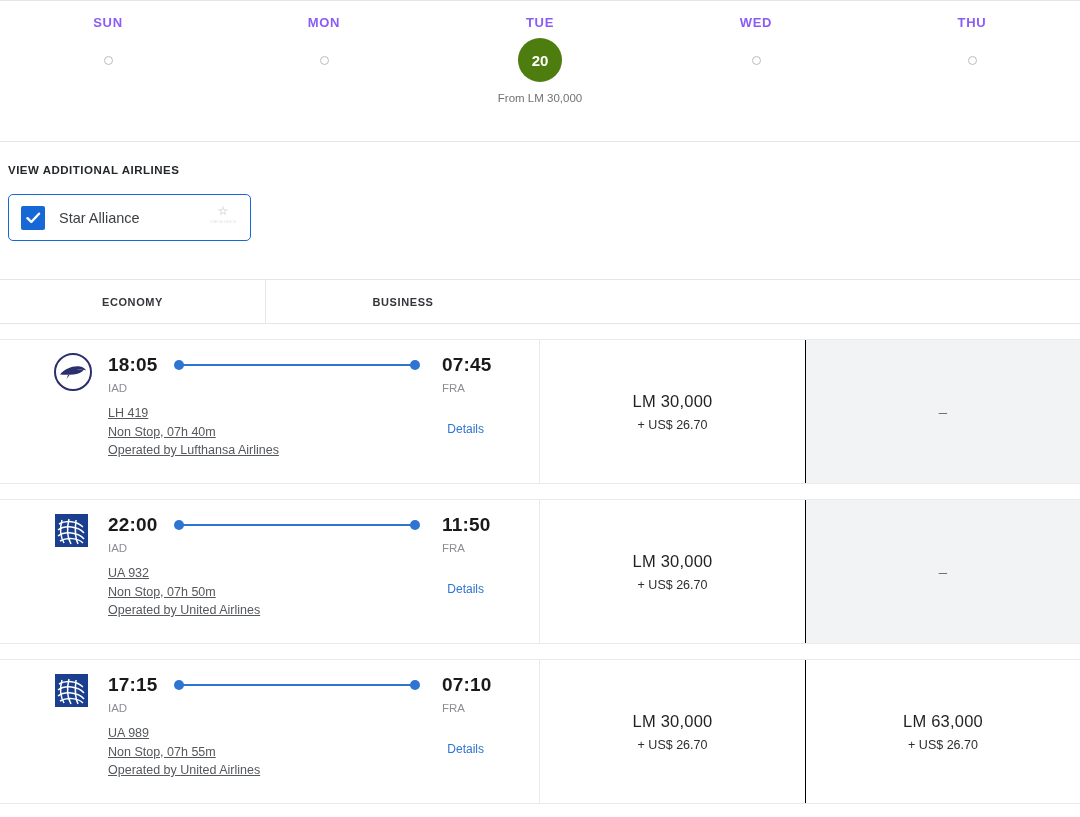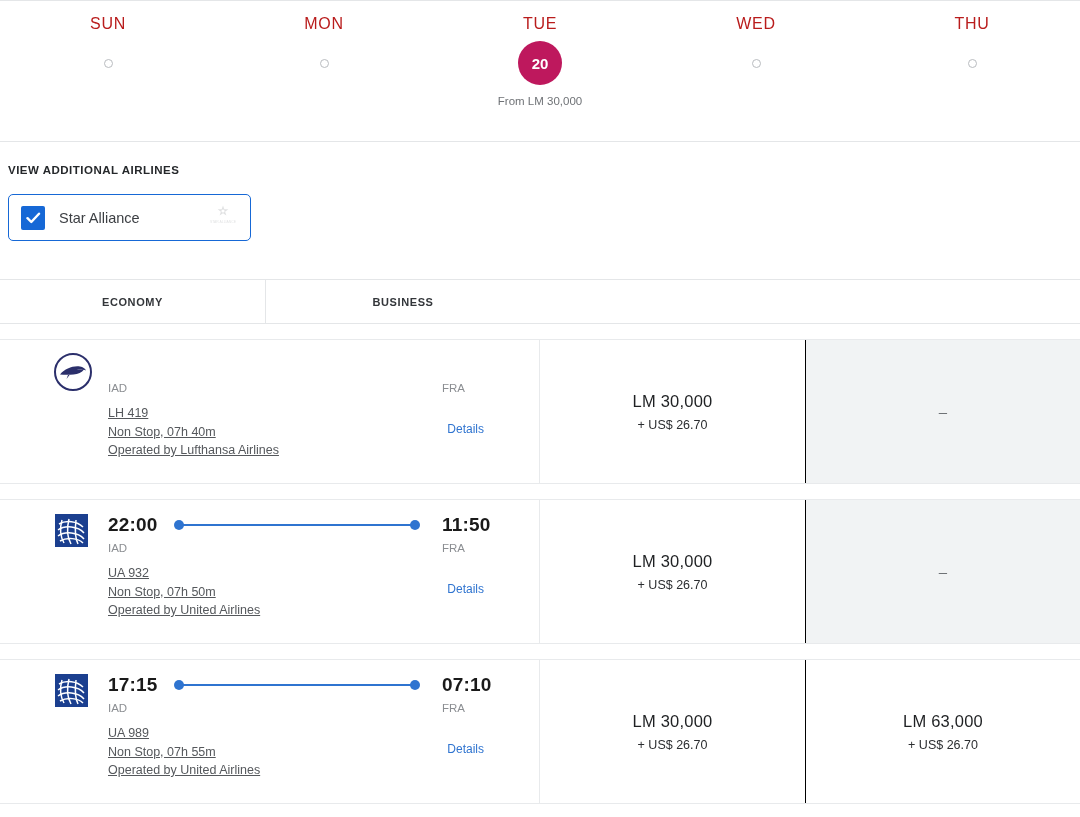--- a/index.html
+++ b/index.html
@@ -26,43 +26,43 @@
     width: 1080px;
     padding-top: 14px;
   }
   .day-col {
     flex: 1 1 0;
     display: flex;
     flex-direction: column;
     align-items: center;
   }
   .day-name {
-    font-size: 16px;
+    font-size: 13px;
     letter-spacing: .7px;
-    color: #b91c1c;
-    font-weight: 400;
+    color: #8b5cf6;
+    font-weight: 700;
   }
   .day-marker-wrap {
     height: 60px;
     display: flex;
     align-items: center;
     justify-content: center;
   }
   .day-dot {
     width: 9px;
     height: 9px;
     border: 1px solid #b9bcc0;
     border-radius: 50%;
     background: #fff;
   }
   .day-sel {
     width: 44px;
     height: 44px;
     border-radius: 50%;
-    background: #be185d;
+    background: #4d7c0f;
     color: #fff;
     font-size: 15px;
     font-weight: 700;
     display: flex;
     align-items: center;
     justify-content: center;
   }
   .day-price {
     font-size: 11.5px;
     color: #6f7276;
@@ -359,20 +359,29 @@
   </div>
 
   <div class="flight-row">
     <div class="flight-info">
       <div class="airline-logo">
         <svg width="40" height="40" viewBox="0 0 40 40">
           <circle cx="20" cy="20" r="18" fill="#ffffff" stroke="#2b2f6b" stroke-width="2"></circle>
           <path d="M7 22.5 C12 16.5 20 13.5 27 14.5 C30 15 32 16.5 33 18.5 C30.5 17.2 27 16.8 23.5 17.6 L31 17.6 C29 20.5 25 22.4 20.5 22.6 C16 22.8 11 22.9 7 22.5 Z" fill="#2b2f6b"></path>
           <path d="M15 23 L13.5 27 L16.5 23 Z" fill="#2b2f6b"></path>
         </svg>
+      </div>
+      <div class="times-line">
+        <div class="time time-dep">18:05</div>
+        <div class="path">
+          <div class="path-line"></div>
+          <div class="path-dot left"></div>
+          <div class="path-dot right"></div>
+        </div>
+        <div class="time time-arr">07:45</div>
       </div>
       <div class="codes">
         <div class="code code-dep">IAD</div>
         <div class="code code-arr">FRA</div>
       </div>
       <div class="meta">
         <div>LH 419</div>
         <div>Non Stop, 07h 40m</div>
         <div>Operated by Lufthansa Airlines</div>
       </div>

